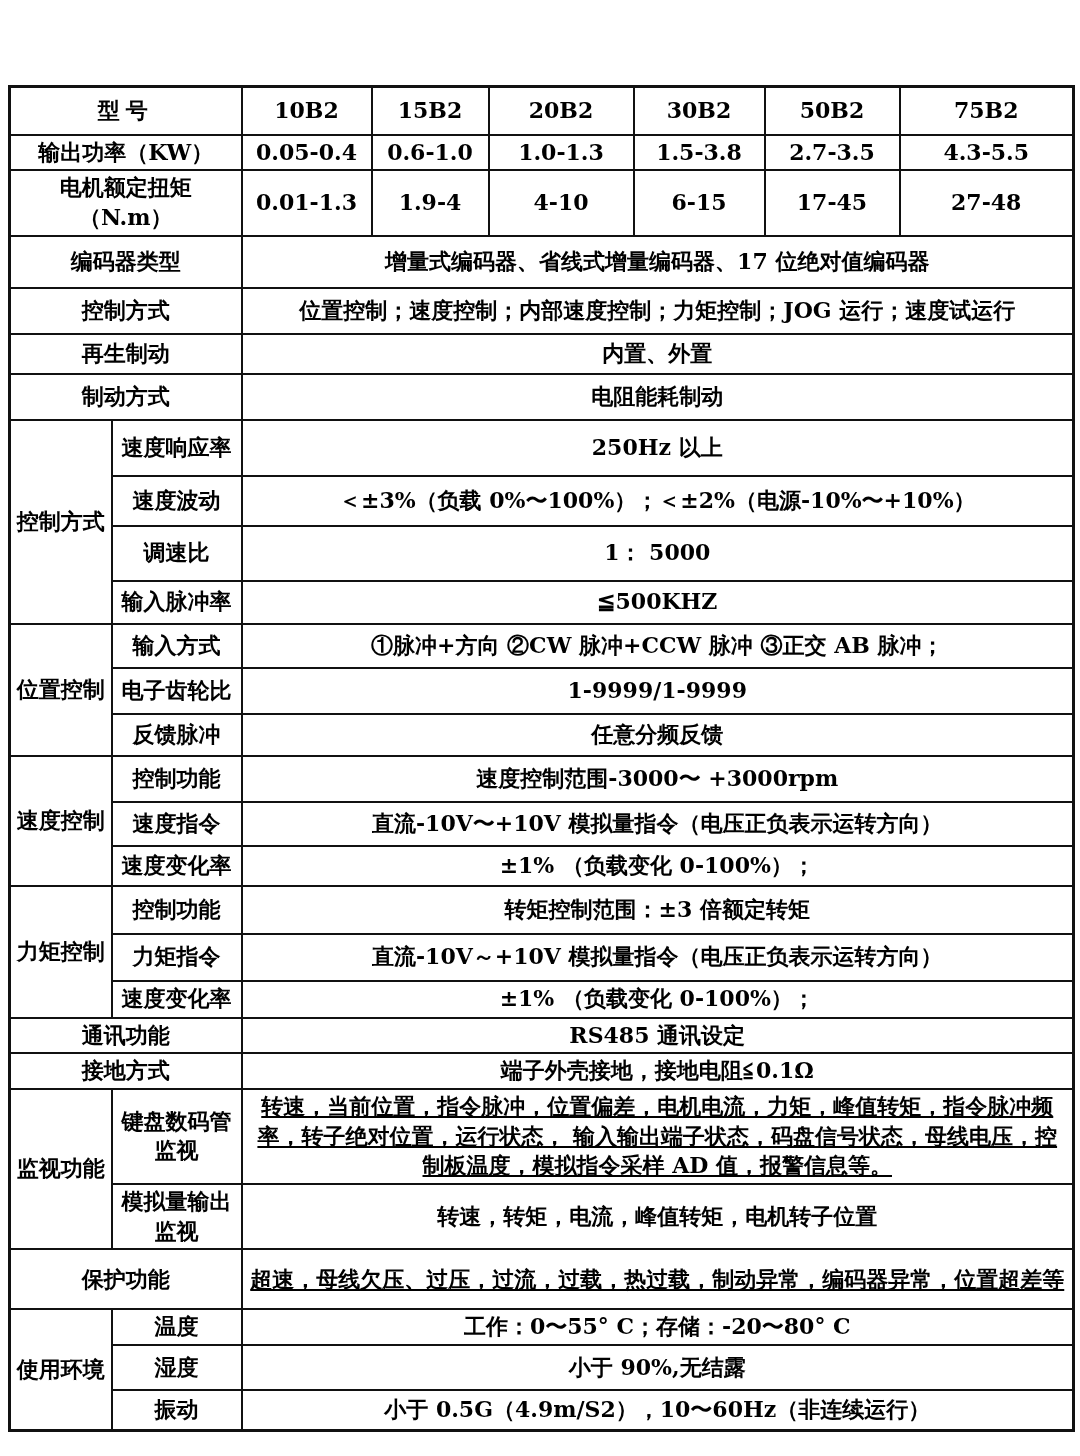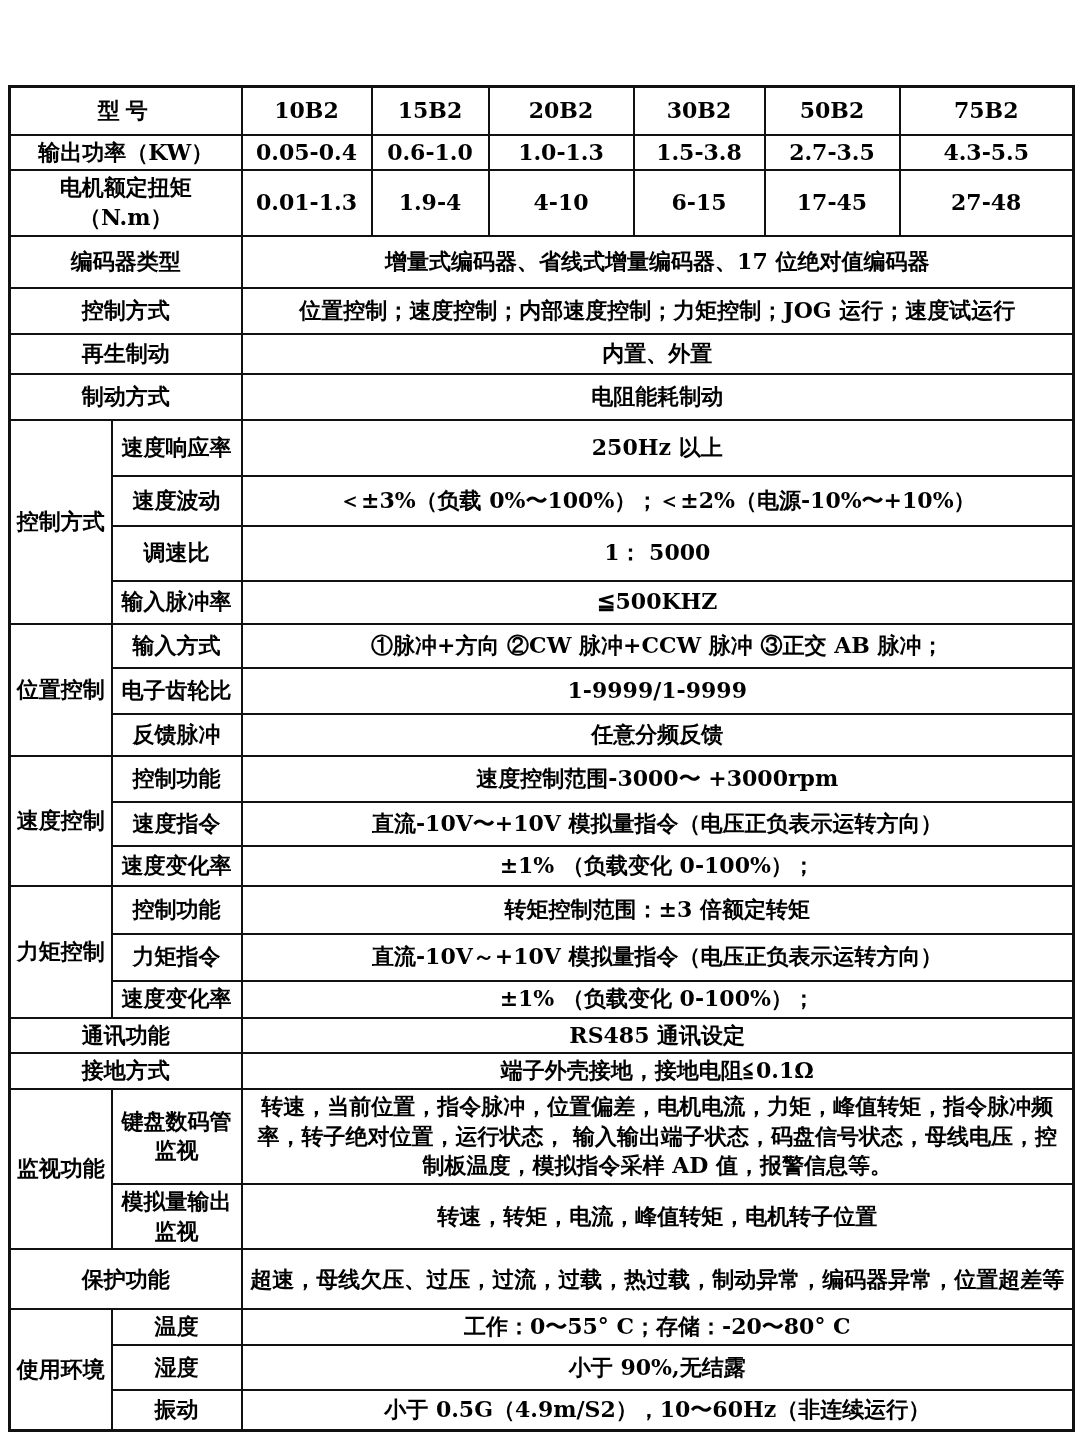--- a/index.html
+++ b/index.html
@@ -29,20 +29,21 @@
   td.model-title{font-size:36px;letter-spacing:6px;}
   td.lbl{font-size:22px;}
   td.glbl{font-size:23px;padding:2px 1px;}
   td.num{font-size:23px;}
   td.wide{font-size:22px;}
   td.longtext{
     text-align:justify;
     text-align-last:center;
     padding:4px 6px;
     line-height:1.42;
+    text-decoration:underline;
   }
 </style>
 </head>
 <body>
 
 <table class="spec">
   <colgroup>
     <col style="width:102px">
       <col style="width:130px">
     <col style="width:130px">

